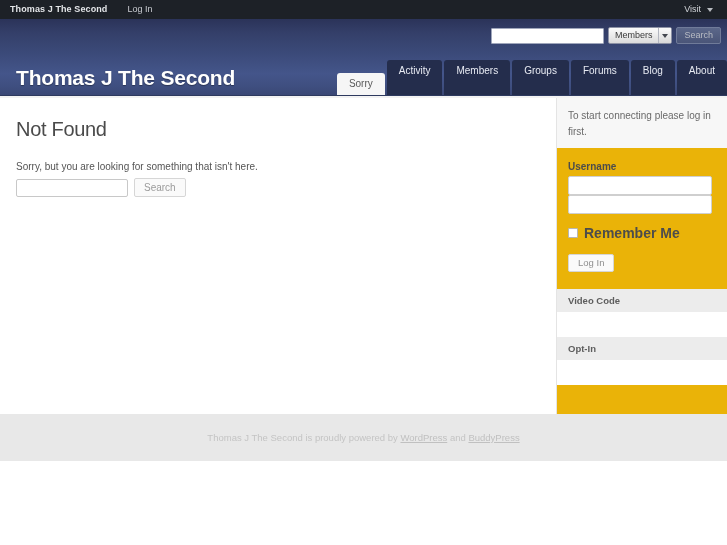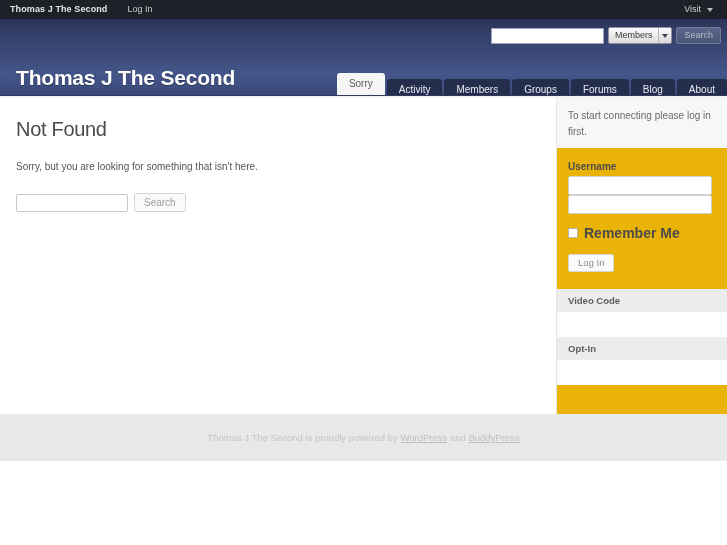--- a/index.html
+++ b/index.html
@@ -139,21 +139,21 @@
     display: flex;
     align-items: flex-end;
     gap: 2px;
     padding-right: 0px;
   }
   #nav .tab {
     font-size: 10px;
     color: #e7eaf2;
     background: #242d4c;
     padding: 0 12px;
-    height: 16px;
+    height: 35px;
     line-height: 21px;
     border-radius: 3px 3px 0 0;
     white-space: nowrap;
   }
   #nav .tab.current {
     background: #f6f6f6;
     color: #5a5a5a;
     height: 22px;
     line-height: 22px;
   }
@@ -174,21 +174,21 @@
   #not-found-title {
     font-size: 20px;
     color: #4a4a4a;
     font-weight: normal;
     margin: 0 0 20px 0;
     letter-spacing: -.3px;
   }
   #not-found-text {
     font-size: 10px;
     color: #555;
-    margin: 0 0 21px 0;
+    margin: 0 0 6px 0;
   }
   #content-search { display: flex; align-items: center; gap: 6px; }
   #content-search .cs-text {
     width: 112px; height: 18px;
     border: 1px solid #c8c8c8;
     border-radius: 2px;
     background: #fff;
     font-size: 10px;
     padding: 0 4px;
     outline: none;

